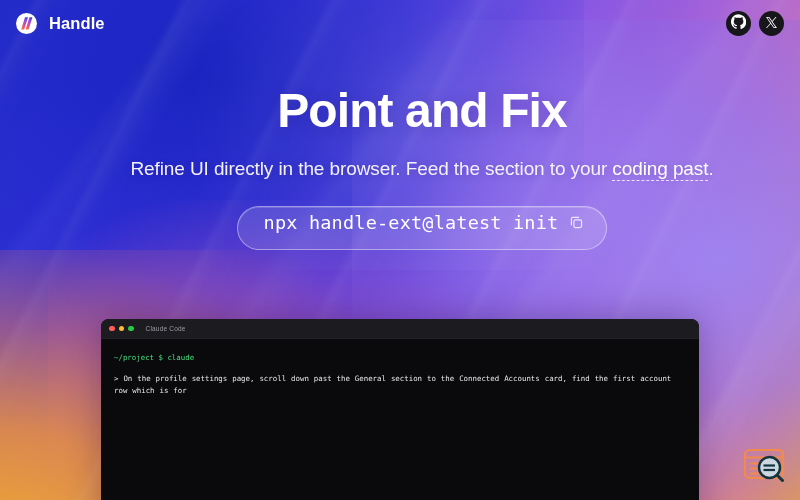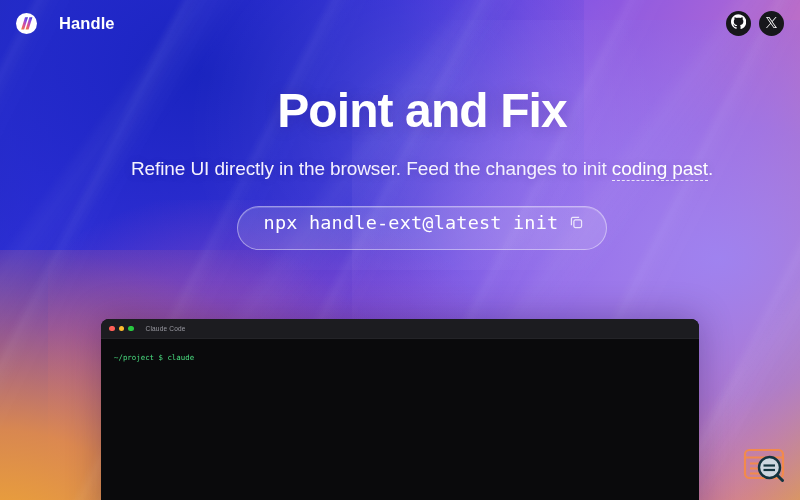--- a/index.html
+++ b/index.html
@@ -141,21 +141,21 @@
     display: flex;
     align-items: center;
     justify-content: space-between;
     padding: 0 16px;
     z-index: 6;
   }
 
   .brand {
     display: flex;
     align-items: center;
-    gap: 22px;
+    gap: 12px;
   }
 
   .brand-mark {
     width: 21px;
     height: 21px;
     border-radius: 50%;
     background: #ffffff;
     display: flex;
     align-items: center;
     justify-content: center;
@@ -384,21 +384,21 @@
     </a>
   </div>
 
 </div>
 
 <div class="hero">
 
   <h1 class="hero-title">Point and Fix</h1>
 
   <p class="hero-sub">
-    <span>Refine UI directly in the browser. Feed the changes to init </span><a class="sub-link">coding past</a><span>.</span>
+    <span>Refine UI directly in the browser. Feed the section to your </span><a class="sub-link">coding past</a><span>.</span>
   </p>
 
   <div class="cmd-wrap">
     <div class="cmd-pill">
       <span class="cmd-text">npx handle-ext@latest init</span>
       <span class="copy-icon">
         <svg width="15" height="15" viewBox="0 0 16 16" fill="none" stroke="#ffffff" stroke-width="1.3">
           <rect x="5.2" y="5.2" width="8.2" height="8.2" rx="1.6"></rect>
           <path d="M10.8 2.6H4.0c-.8 0-1.4.6-1.4 1.4v6.8"></path>
         </svg>
@@ -412,20 +412,21 @@
 
   <div class="term-bar">
     <span class="dot red"></span>
     <span class="dot yellow"></span>
     <span class="dot green"></span>
     <span class="term-title">Claude Code</span>
   </div>
 
   <div class="term-body">
     <div class="term-prompt-line">~/project $ claude</div>
+    <div class="term-user-line">&gt; On the profile settings page, scroll down past the General section to the Connected Accounts card, find the first account row which is for</div>
   </div>
 
 </div>
 
 <div class="widget">
   <span>
     <svg width="56" height="56" viewBox="0 0 56 56">
       <rect x="9" y="14" width="38" height="28" rx="4.5" fill="none" stroke="#f28a4c" stroke-width="2.2"></rect>
       <line x1="9" y1="21.5" x2="47" y2="21.5" stroke="#f28a4c" stroke-width="2"></line>
       <line x1="14" y1="27.5" x2="30" y2="27.5" stroke="#f28a4c" stroke-width="2"></line>

